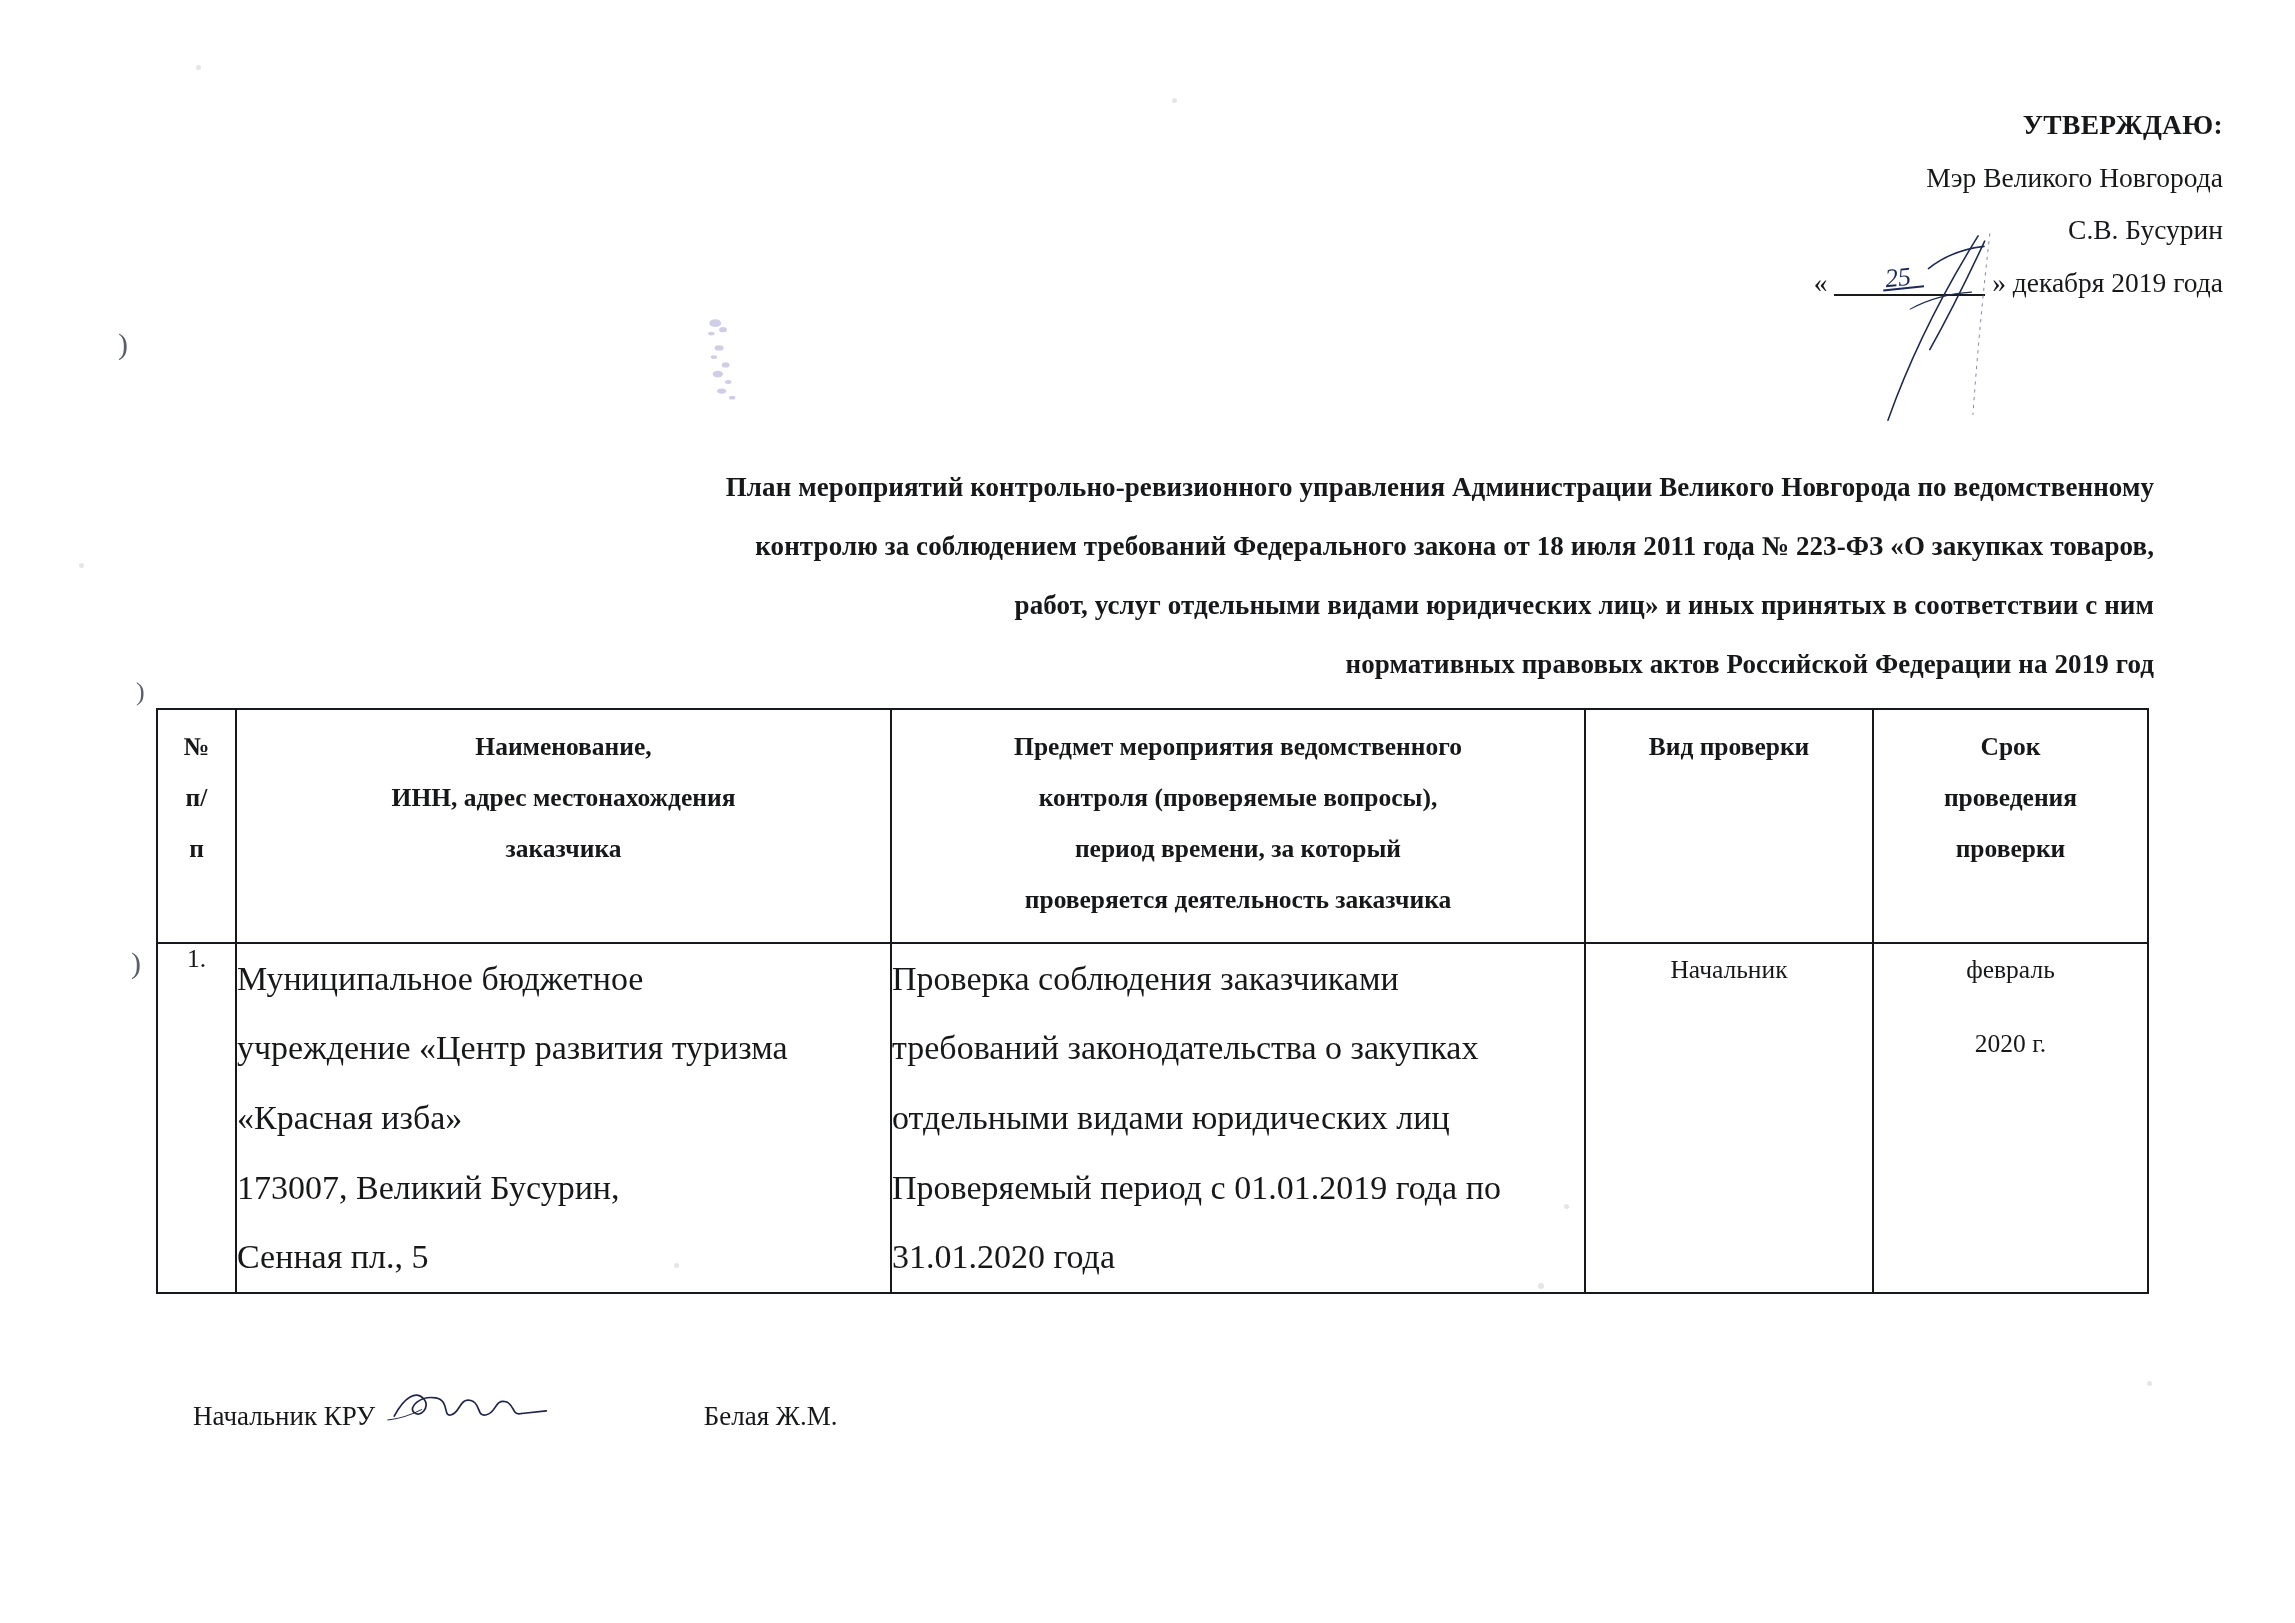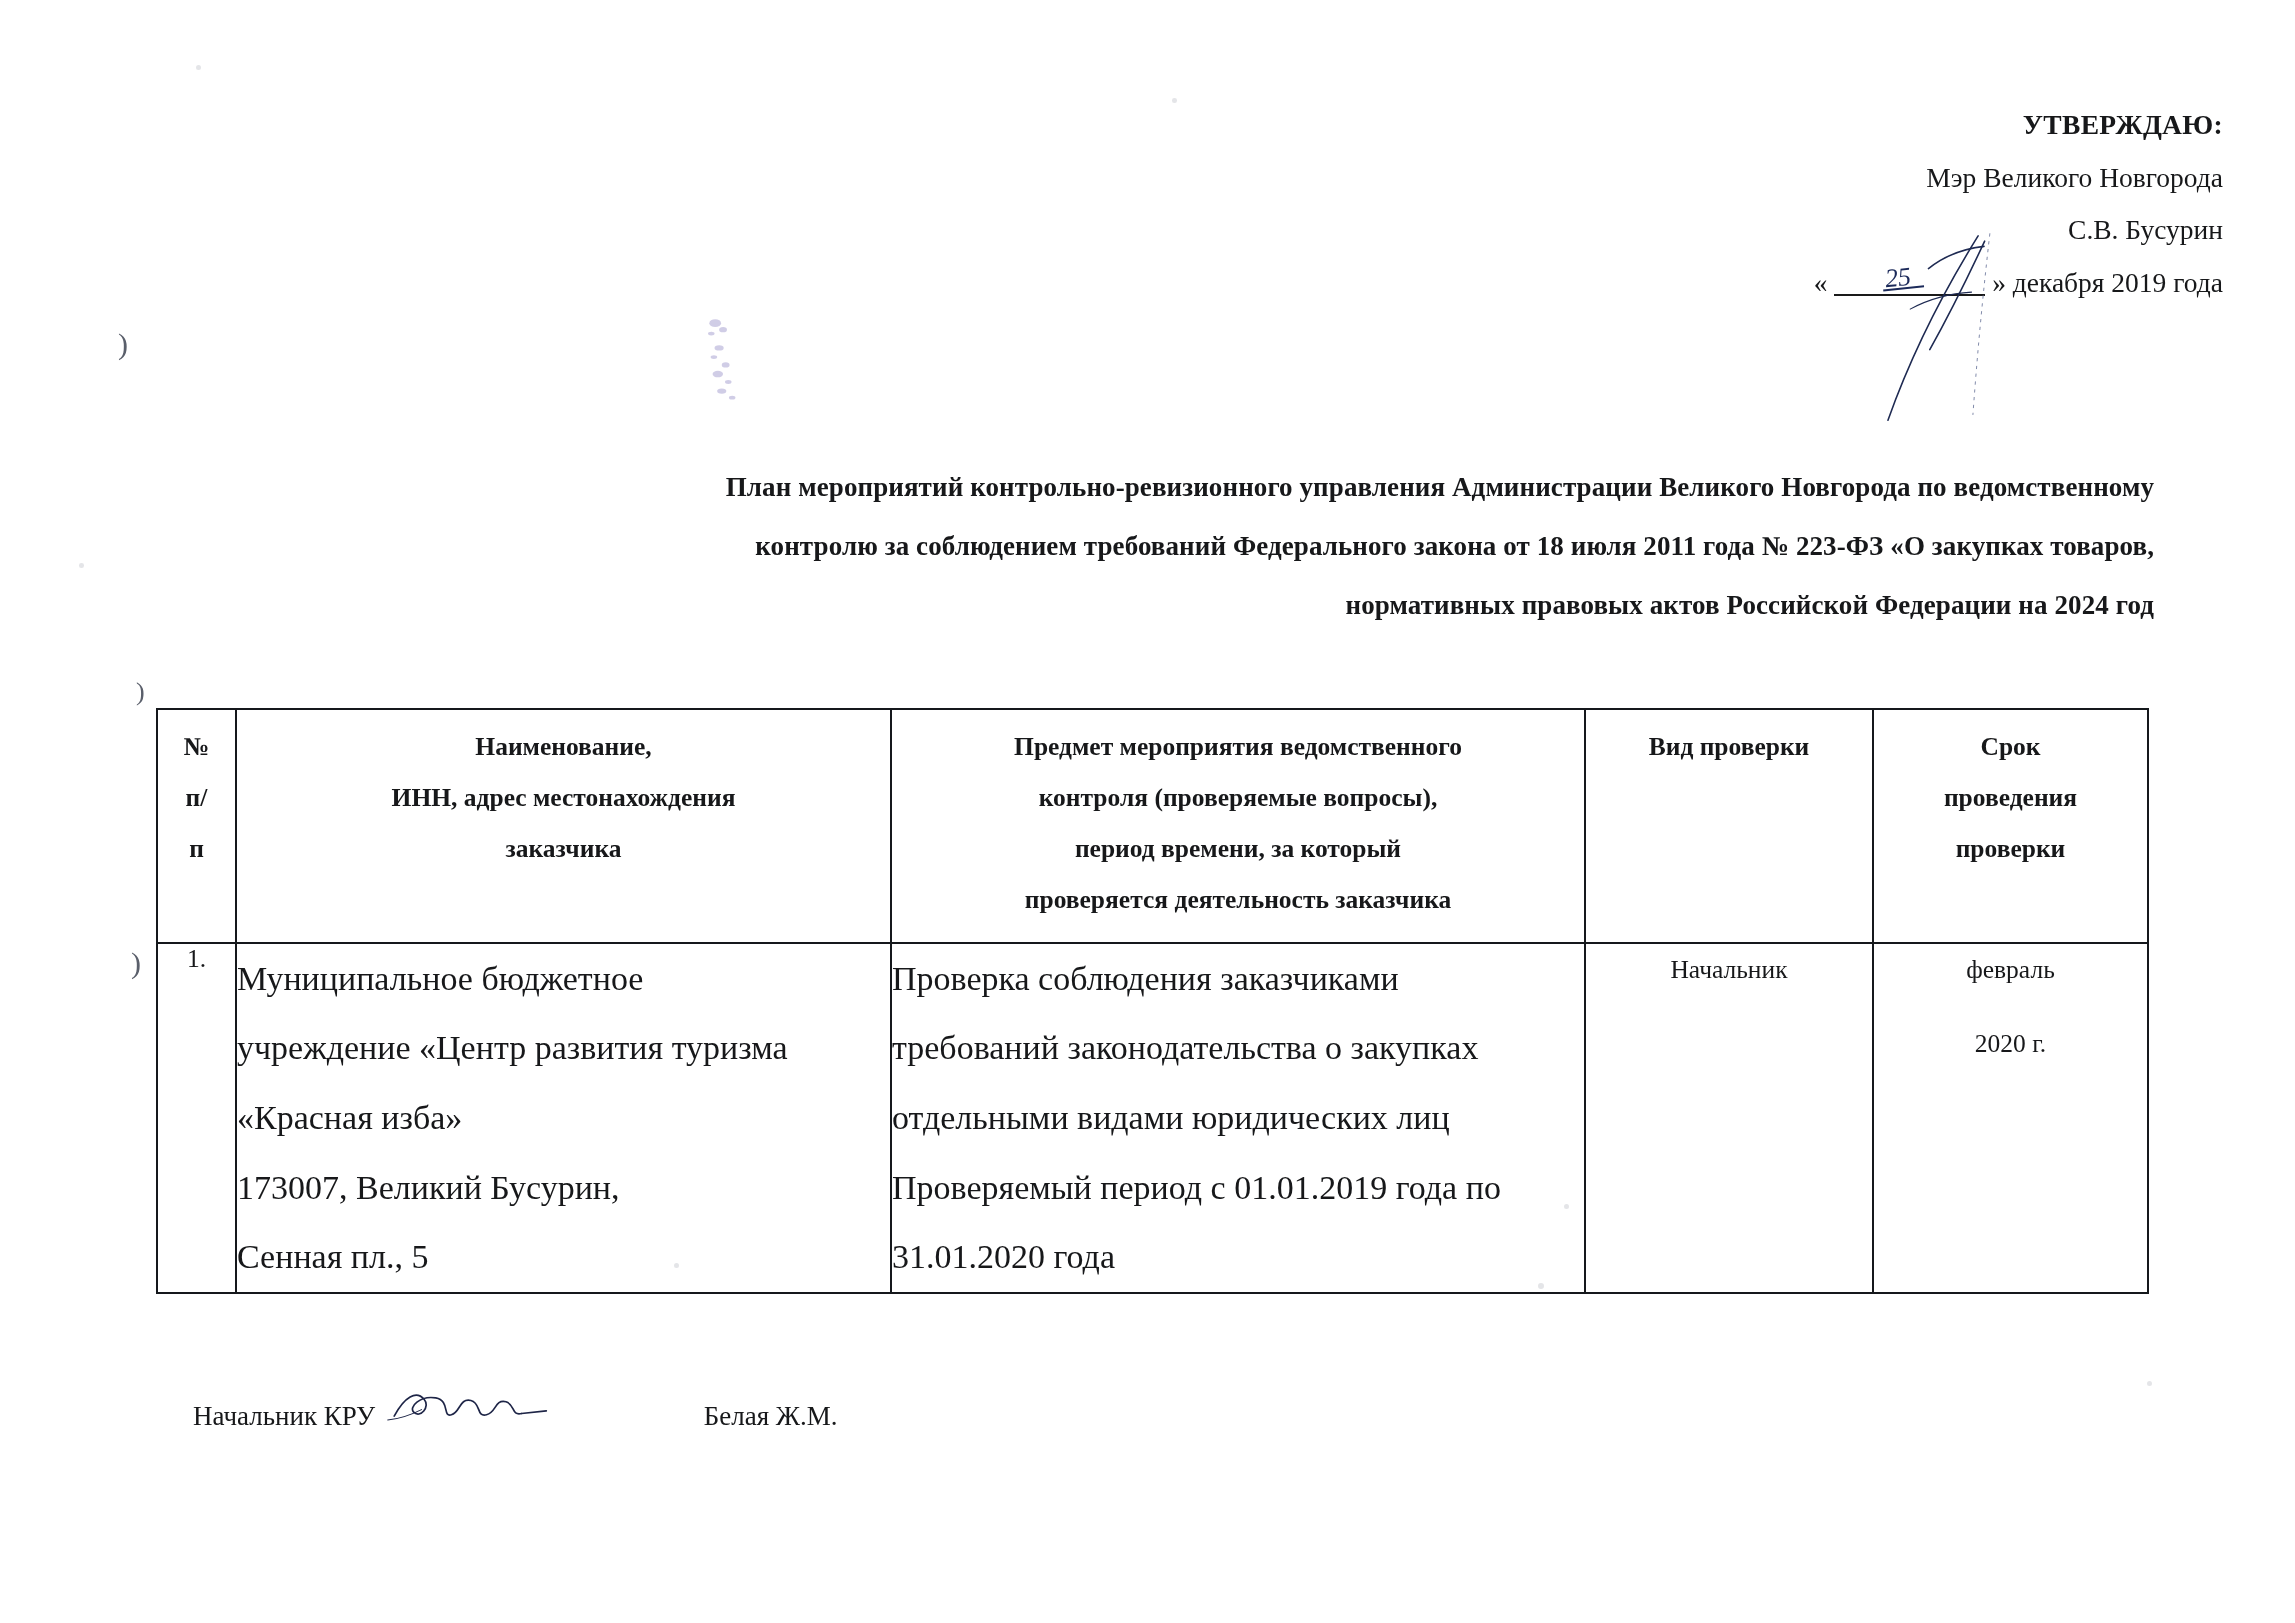--- a/index.html
+++ b/index.html
@@ -236,21 +236,22 @@
       <path d="M92 118 C118 104 150 94 186 92" stroke-width="1.6"></path>
     </g>
     <g fill="none" stroke="#7f88a8" stroke-width="1.5" stroke-dasharray="5 7">
       <path d="M214 2 C204 90 196 170 188 280"></path>
     </g>
   </svg>
 
   <div class="doc-title">
     <span class="cell-line">План мероприятий контрольно-ревизионного управления Администрации Великого Новгорода по ведомственному</span>
     <span class="cell-line">контролю за соблюдением требований Федерального закона от 18 июля 2011 года № 223-ФЗ «О закупках товаров,</span>
-    <span class="cell-line">нормативных правовых актов  Российской Федерации на 2024 год</span>
+    <span class="cell-line">работ, услуг отдельными видами юридических лиц» и иных принятых в соответствии с ним</span>
+    <span class="cell-line">нормативных правовых актов  Российской Федерации на 2019 год</span>
   </div>
 
   <table class="plan">
     <colgroup>
       <col class="col-num">
       <col class="col-name">
       <col class="col-subject">
       <col class="col-kind">
       <col class="col-term">
     </colgroup>

